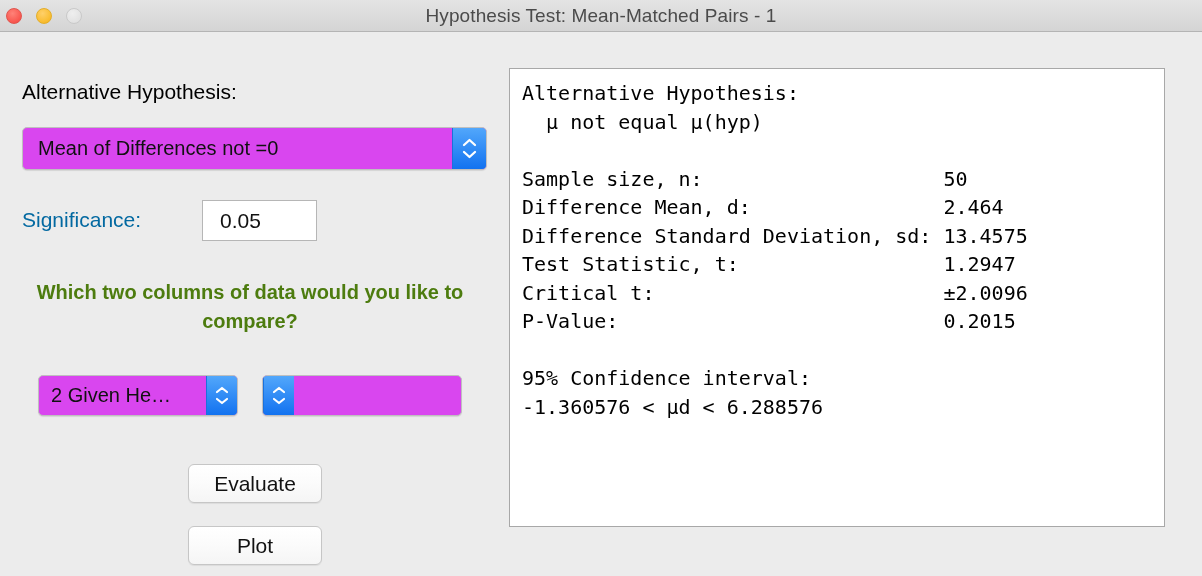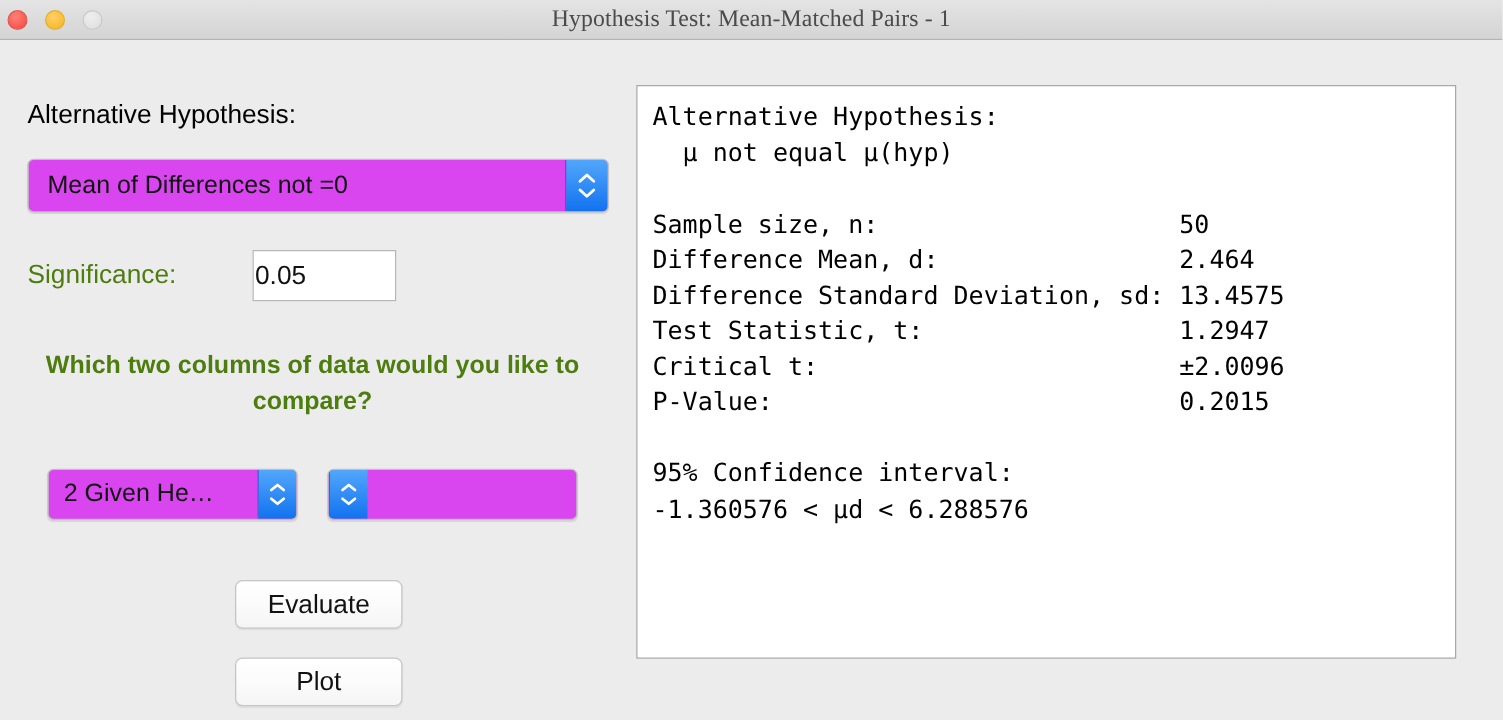--- a/index.html
+++ b/index.html
@@ -35,21 +35,20 @@
   #window-title {
     position: absolute;
     left: 0; top: 0;
     width: 1202px;
     line-height: 31px;
     text-align: center;
     font-size: 19px;
     color: #4b4b4b;
     letter-spacing: 0.1px;
     white-space: nowrap;
-    font-family: Liberation Serif, serif;
   }
   .traffic {
     position: absolute;
     top: 8px;
     width: 16px;
     height: 16px;
     border-radius: 50%;
     box-sizing: border-box;
   }
   #tl-close   { left: 6px;  background: radial-gradient(circle at 40% 32%, #ff8278 0%, #f9564e 70%, #e24a43 100%); border: 1px solid #e0554e; }
@@ -103,34 +102,34 @@
   #alt-hyp-popup {
     left: 22px; top: 127px;
     width: 465px; height: 43px;
   }
   #alt-hyp-popup .stepper { width: 33px; }
 
   #sig-label {
     position: absolute;
     left: 22px; top: 208px;
     font-size: 21px;
-    color: #4d7c0f;
+    color: #0369a1;
     white-space: nowrap;
   }
   #sig-input {
     position: absolute;
     left: 202px; top: 200px;
     width: 115px; height: 41px;
     background: #fff;
     border: 1px solid #b6b6b6;
     box-sizing: border-box;
     font-family: "Liberation Sans", sans-serif;
     font-size: 21px;
     color: #111;
-    padding: 0 0 0 1px;
+    padding: 0 0 0 17px;
     outline: none;
     border-radius: 0;
   }
 
   #compare-question {
     position: absolute;
     left: 30px; top: 278px;
     width: 440px;
     text-align: center;
     font-size: 20px;

